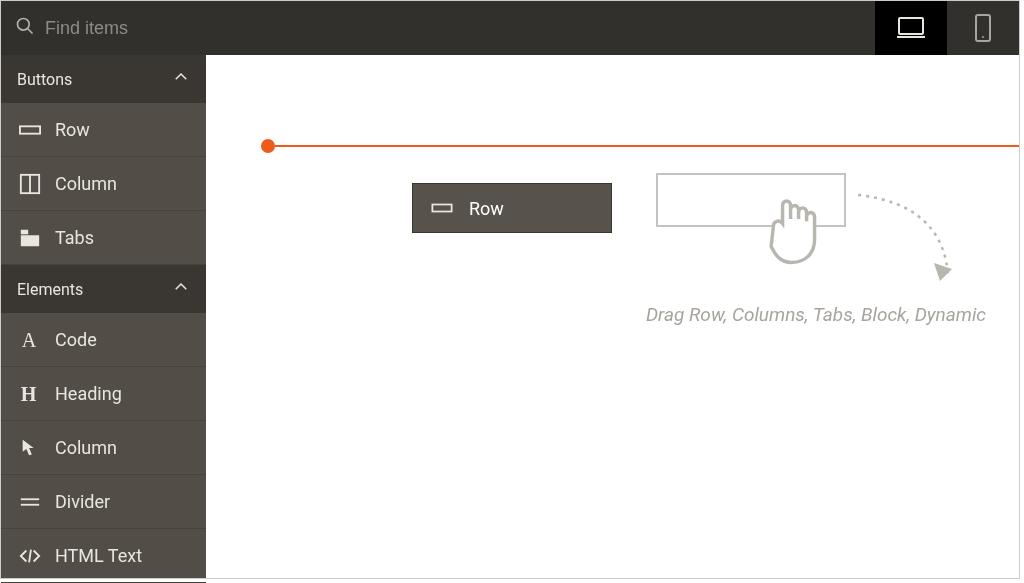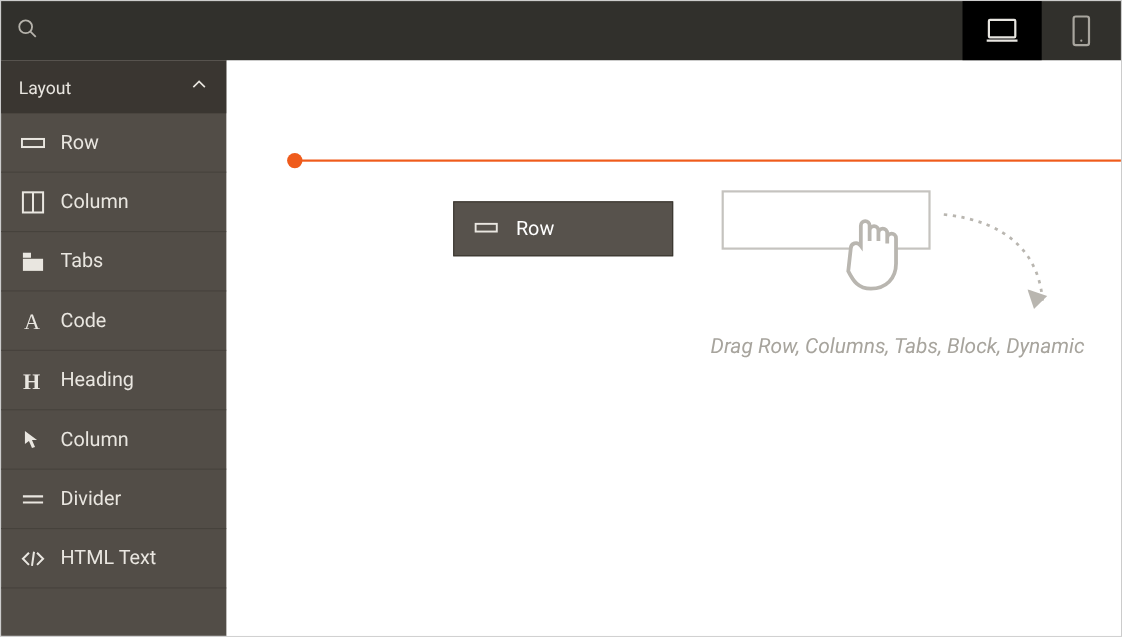--- a/index.html
+++ b/index.html
@@ -51,39 +51,40 @@
 <div class="frame">
 
   <div class="topbar">
     <div class="search-wrap">
       <span class="icon">
         <svg viewBox="0 0 24 24" fill="none" stroke-width="2">
             <circle cx="10" cy="10" r="7"></circle>
             <line x1="21" y1="21" x2="15" y2="15"></line>
           </svg>
       </span>
+      <input class="search-input" placeholder="Find items" style="">
     </div>
     <div class="device-btn active">
       <svg width="30" height="26" viewBox="0 0 30 26" fill="none" stroke-width="2">
         <rect x="3" y="3" width="24" height="16" rx="1"></rect>
           <line x1="1" y1="22" x2="29" y2="22"></line>
       </svg>
     </div>
     <div class="device-btn">
       <svg width="20" height="30" viewBox="0 0 20 30" fill="none" stroke-width="2">
         <rect x="3" y="2" width="14" height="26" rx="2"></rect>
           <circle cx="10" cy="24" r="1" fill="#a8a59e" stroke="none"></circle>
       </svg>
     </div>
   </div>
 
   <div class="sidebar">
 
     <div class="section-header">
-      <span>Layout</span>
+      <span>Buttons</span>
       <span>
         <svg viewBox="0 0 24 24" fill="none" stroke-width="2">
             <polyline points="5,15 12,8 19,15"></polyline>
           </svg>
       </span>
     </div>
 
     <div class="item">
       <span class="icon">
         <svg viewBox="0 0 24 16" fill="none" stroke="#e9e6e0" stroke-width="2">
@@ -106,20 +107,28 @@
     <div class="item">
       <span class="icon">
         <svg viewBox="0 0 24 24" fill="#e9e6e0">
             <rect x="2" y="9" width="20" height="12"></rect>
             <rect x="2" y="3" width="8" height="5"></rect>
           </svg>
       </span>
       <span>Tabs</span>
     </div>
 
+    <div class="section-header">
+      <span>Elements</span>
+      <span>
+        <svg viewBox="0 0 24 24" fill="none" stroke-width="2">
+            <polyline points="5,15 12,8 19,15"></polyline>
+          </svg>
+      </span>
+    </div>
 
     <div class="item">
       <span class="icon">
         <svg viewBox="0 0 24 24">
             <text x="3" y="20" font-family="Georgia,serif" font-size="22" fill="#e9e6e0">A</text>
           </svg>
       </span>
       <span>Code</span>
     </div>
 

